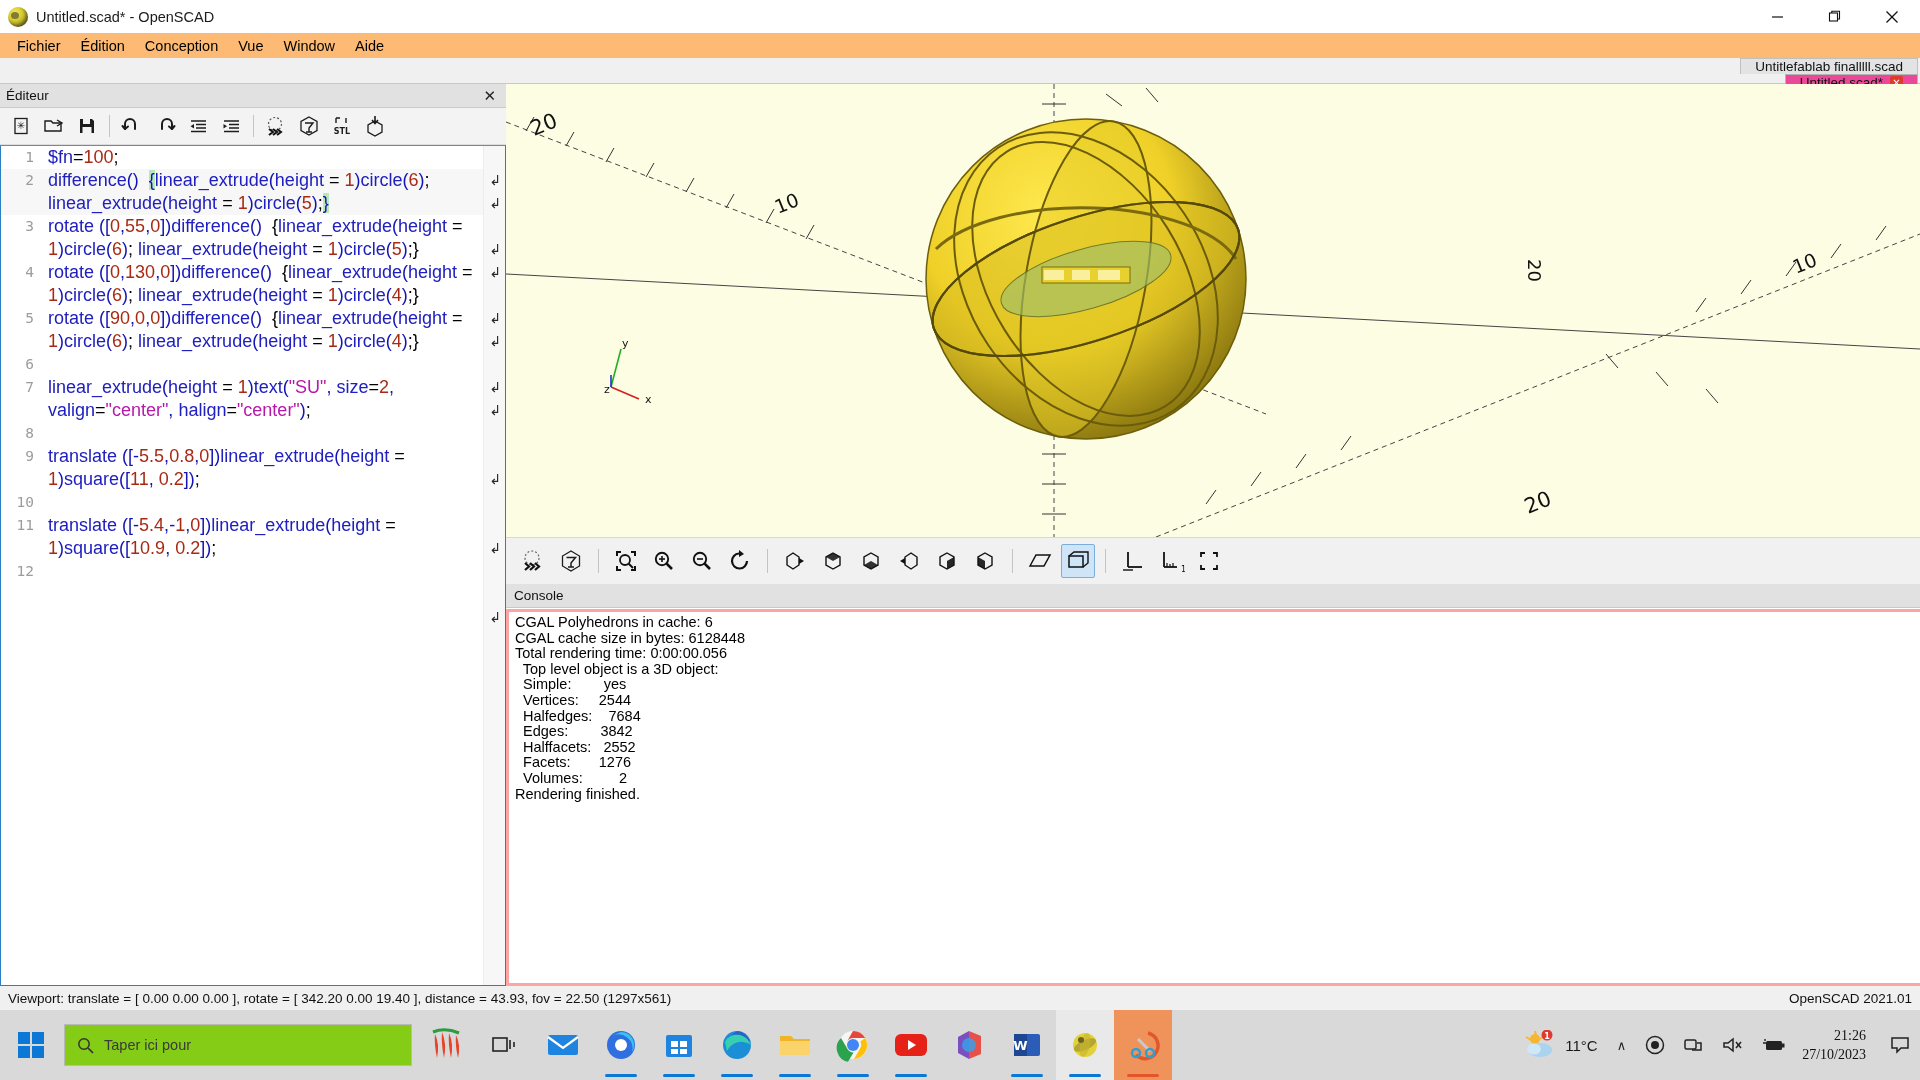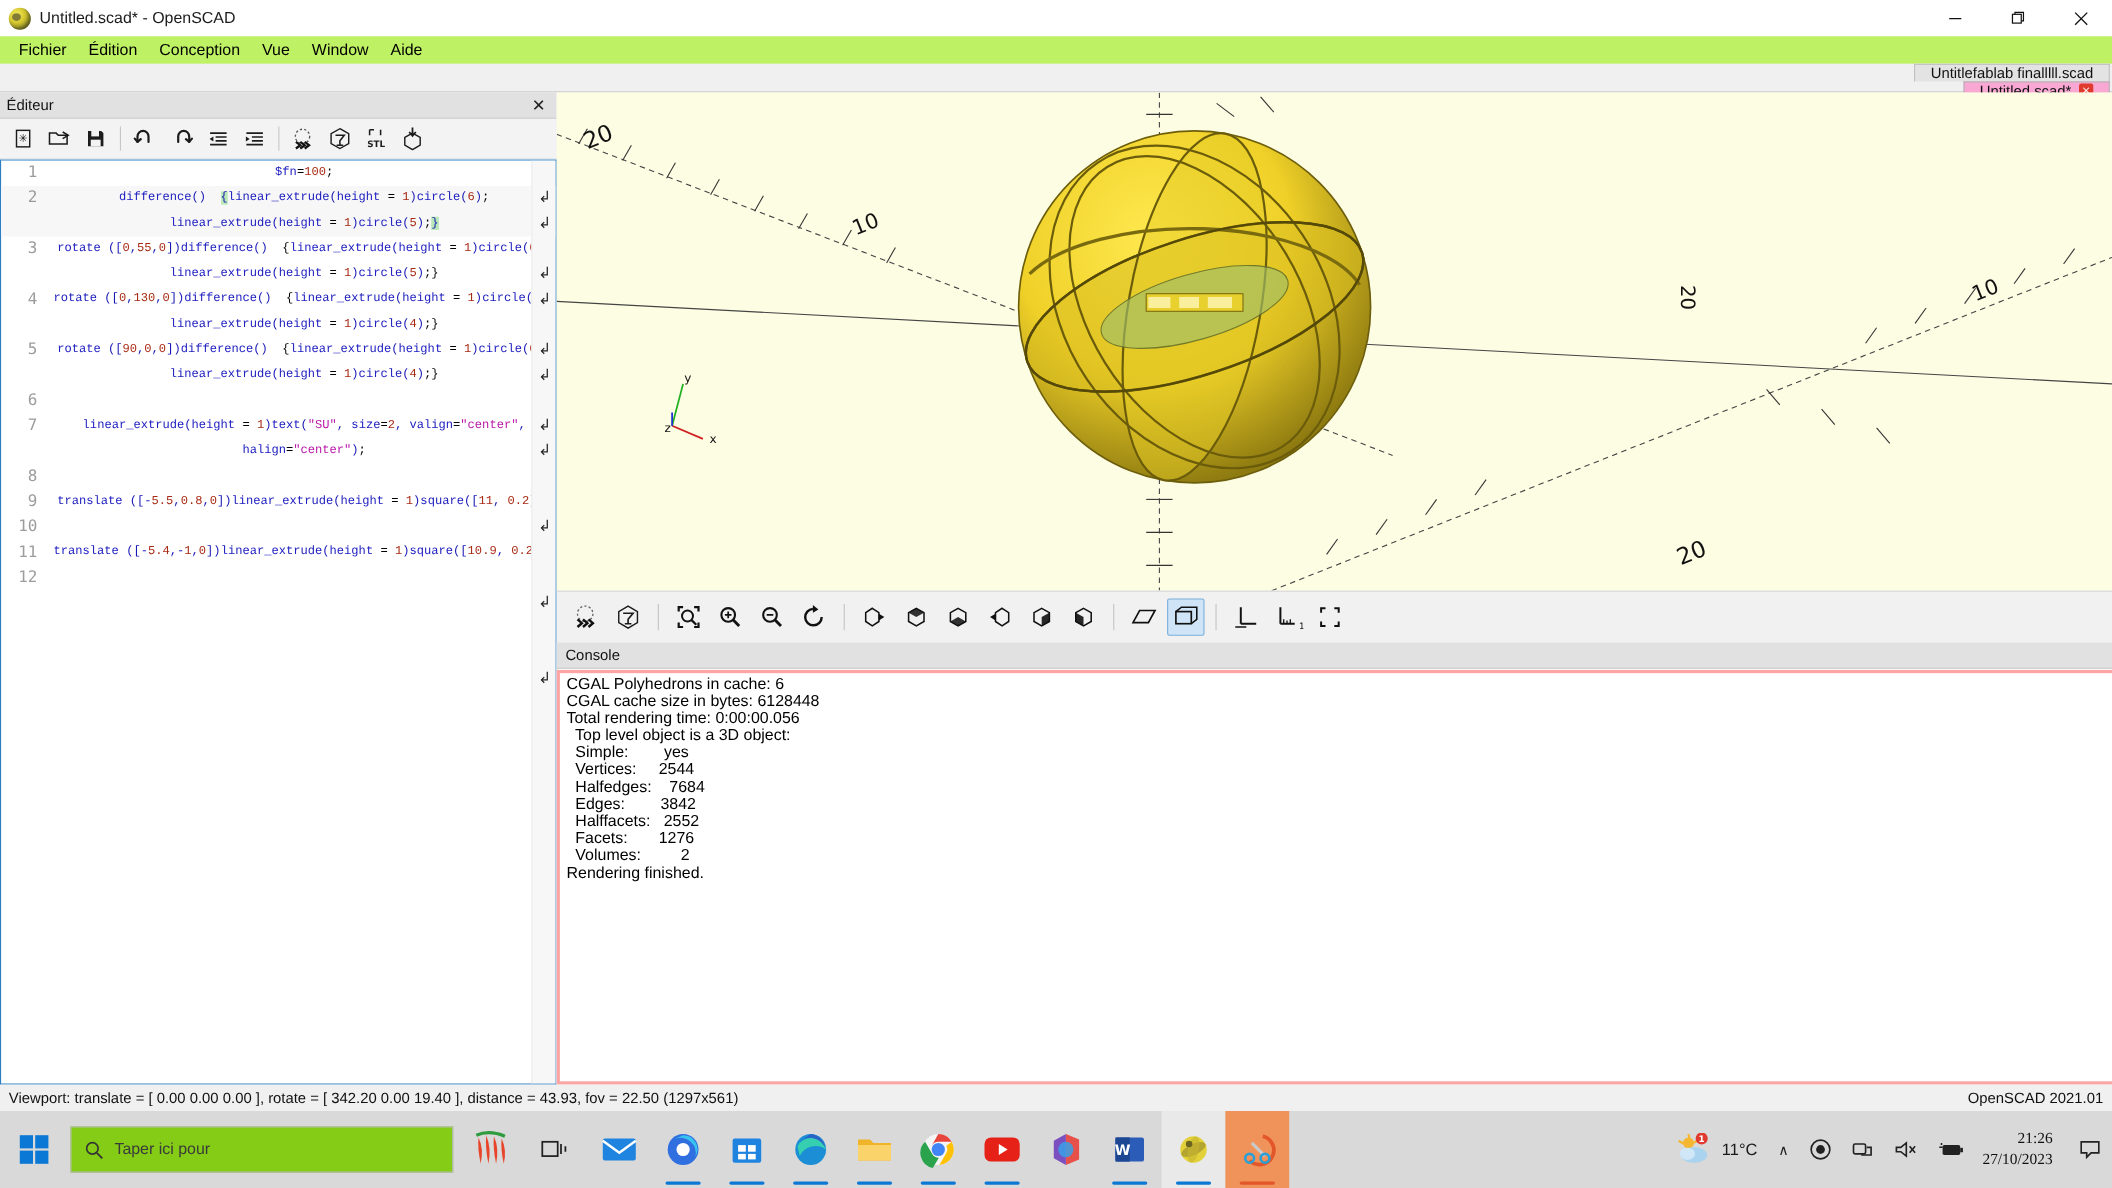--- a/index.html
+++ b/index.html
@@ -31,40 +31,40 @@
   .win-btns { position: absolute; right: 0; top: 0; height: 33px; display: flex; }
   .win-btn {
     width: 57px; height: 33px; display: flex; align-items: center; justify-content: center;
     color: #111; font-size: 13px;
   }
   .win-btn svg { display:block; }
 
   
   .menubar {
     position: absolute; top: 33px; left: 0; width: 1920px; height: 25px;
-    background: #bef264; display: flex; align-items: center; padding-left: 8px; gap: 2px;
+    background: #fdba74; display: flex; align-items: center; padding-left: 8px; gap: 2px;
   }
   .menu-item {
     font-size: 14.5px; color: #000; padding: 2px 9px; white-space: nowrap;
   }
 
   
   .tabbar {
     position: absolute; top: 58px; left: 0; width: 1920px; height: 26px;
     background: #f0f0f0; display: flex; align-items: flex-end; padding-left: 10px;
     border-bottom: 1px solid #c8c8c8;
     flex-direction: column;
   }
   .tab {
     height: 25px; display: flex; align-items: center; gap: 7px;
     padding: 0 14px; font-size: 13.5px; color: #111;
     background: #e3e3e3; border: 1px solid #c0c0c0; border-bottom: none;
     margin-right: 2px;
   }
-  .tab.active { background: #f9a8d4; border-color: #b4b4b4; }
+  .tab.active { background: #ec4899; border-color: #b4b4b4; }
   .tab-close {
     width: 13px; height: 13px; background: #e03a2f; color: #fff;
     font-size: 10px; line-height: 13px; text-align: center; border-radius: 2px;
     font-family: "DejaVu Sans", sans-serif;
   }
 
   
   .editor-dock {
     position: absolute; top: 84px; left: 0; width: 506px; height: 902px;
     background: #f0f0f0;
@@ -94,23 +94,23 @@
     overflow: hidden; display: flex;
   }
   .code-scroll { flex: 1; position: relative; }
   .code-line-row { display: flex; align-items: flex-start; }
   .ln {
     width: 40px; flex-shrink: 0; text-align: right; padding-right: 7px;
     font-family: "DejaVu Sans Mono", monospace; font-size: 14.5px;
     color: #9c9c9c; line-height: 23px; user-select: none;
   }
   .code-text {
-    flex: 1; font-family: Liberation Mono, monospace; font-size: 11px;
+    flex: 1; font-family: Liberation Sans, sans-serif; font-size: 18px;
     line-height: 23px; white-space: pre-wrap; word-break: break-word;
-    padding-left: 7px; color: #000; text-align: center;
+    padding-left: 7px; color: #000;
   }
   .row-hl { background: #f7f7f7; }
   .kw  { color: #2020c0; }
   .num { color: #a82a14; }
   .str { color: #b818a8; }
   .pn  { color: #1414b4; }
   .op  { color: #000000; }
   .brhl { background: #b8e8b8; color: #1414b4; }
   .wrapcol {
     position: absolute; right: 0; top: 0; width: 22px; height: 100%;

